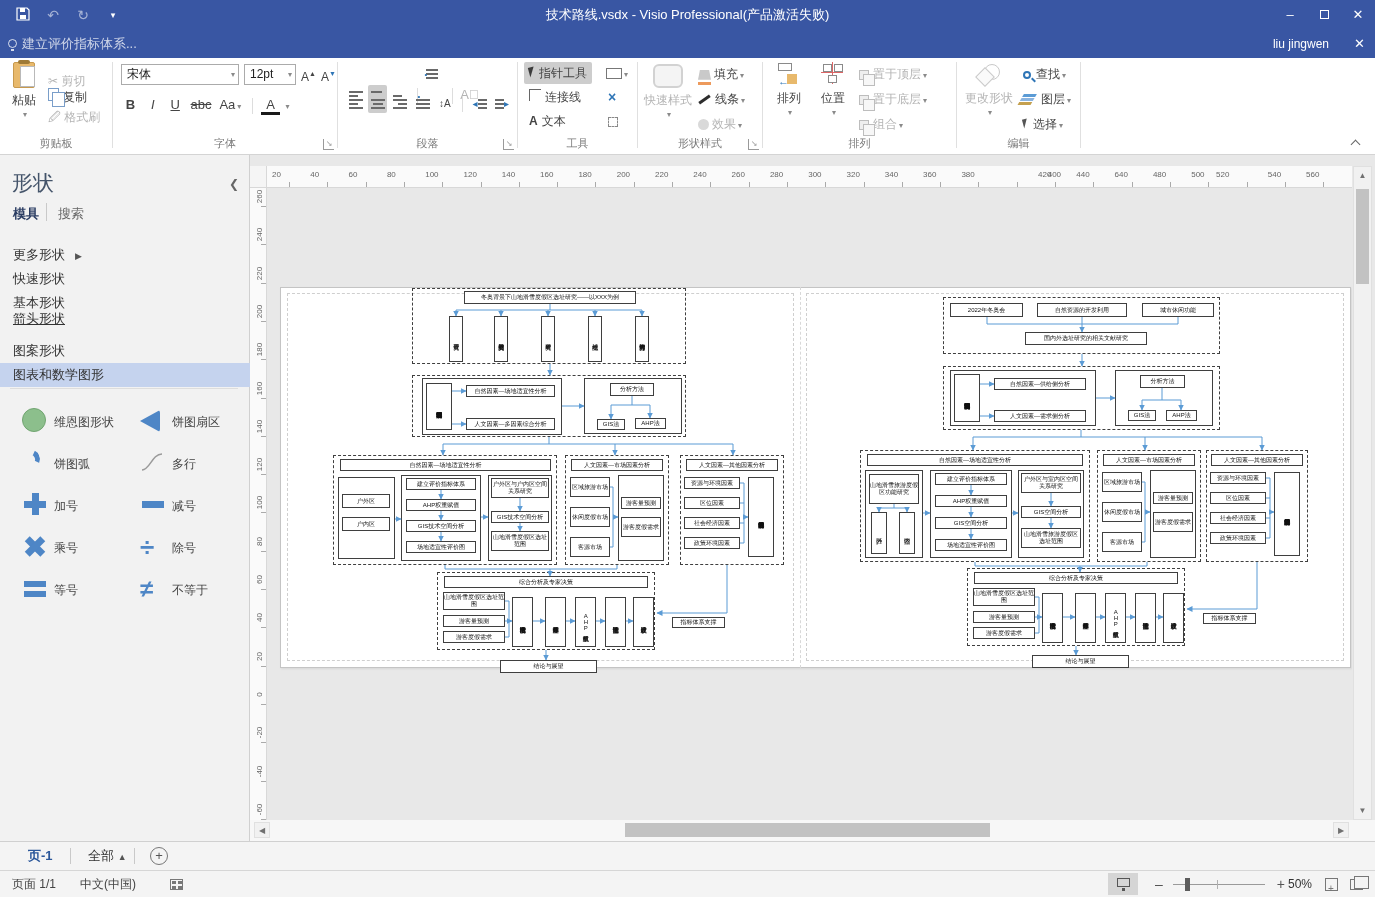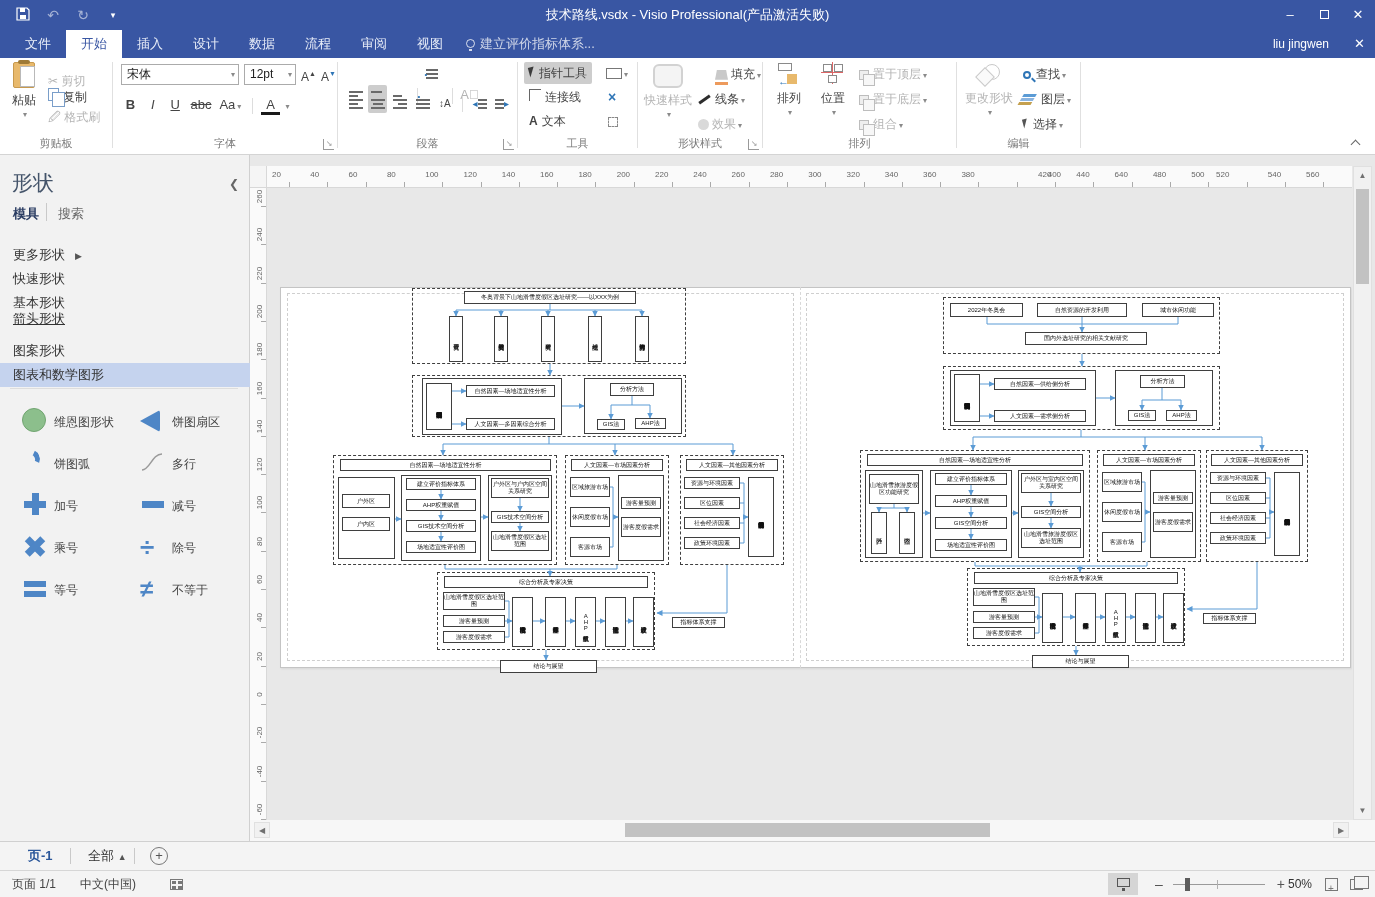--- a/index.html
+++ b/index.html
@@ -187,30 +187,20 @@
     <span class="dim">↻</span>
     <span style="font-size:9px">▾</span>
   </div>
   <div id="win-title">技术路线.vsdx - Visio Professional(产品激活失败)</div>
   <div class="winbtn" style="right:68px">–</div>
   <div class="winbtn" style="right:34px"><span class="maxbox"></span></div>
   <div class="winbtn" style="right:0">✕</div>
 </div>
 
 <div id="tabrow">
-  <div id="tabs-holder" style="float: left; margin-left: 10px;">
-      <div class="rtab">文件</div>
-      <div class="rtab active">开始</div>
-      <div class="rtab">插入</div>
-      <div class="rtab">设计</div>
-      <div class="rtab">数据</div>
-      <div class="rtab">流程</div>
-      <div class="rtab">审阅</div>
-      <div class="rtab">视图</div>
-    </div>
   <div id="tellme"><span class="bulb"></span><span>建立评价指标体系...</span></div>
   <div id="username">liu jingwen</div>
   <div id="tab-close">✕</div>
 </div>
 
 <div id="ribbon">
 
   <div class="rgroup" style="left:0;width:112px">
     <div class="bigbtn" style="left:2px;top:4px">
       <span class="clipboard-ic"></span>
@@ -277,21 +267,21 @@
     <div class="smallrow" style="left:90px;top:52px"><span class="connpt-ic"></span></div>
     <div class="glabel">工具</div>
   </div>
   <div class="gsep" style="left:637px"></div>
 
   <div class="rgroup" style="left:638px;width:124px">
     <div class="bigbtn disabled" style="left:4px;top:6px;width:52px">
       <span class="qstyle-ic"></span>
       <span class="cap"><span>快速样式</span><br><span class="dd">▾</span></span>
     </div>
-    <div class="smallrow" style="left:77px;top:5px"><span class="bucket-ic"></span><span class="fillbar"></span><span>填充</span><span class="dd">▾</span></div>
+    <div class="smallrow" style="left:60px;top:5px"><span class="bucket-ic"></span><span class="fillbar"></span><span>填充</span><span class="dd">▾</span></div>
     <div class="smallrow" style="left:60px;top:30px"><span class="pencil-ic"></span><span>线条</span><span class="dd">▾</span></div>
     <div class="smallrow disabled" style="left:60px;top:55px"><span class="effect-ic"></span><span>效果</span><span class="dd">▾</span></div>
     <div class="launcher">↘</div>
     <div class="glabel">形状样式</div>
   </div>
   <div class="gsep" style="left:762px"></div>
 
   <div class="rgroup" style="left:763px;width:193px">
     <div class="bigbtn" style="left:4px;top:4px">
       <span class="align-ic"><span class="r1"></span><span class="ar">←</span><span class="sq"></span></span>

